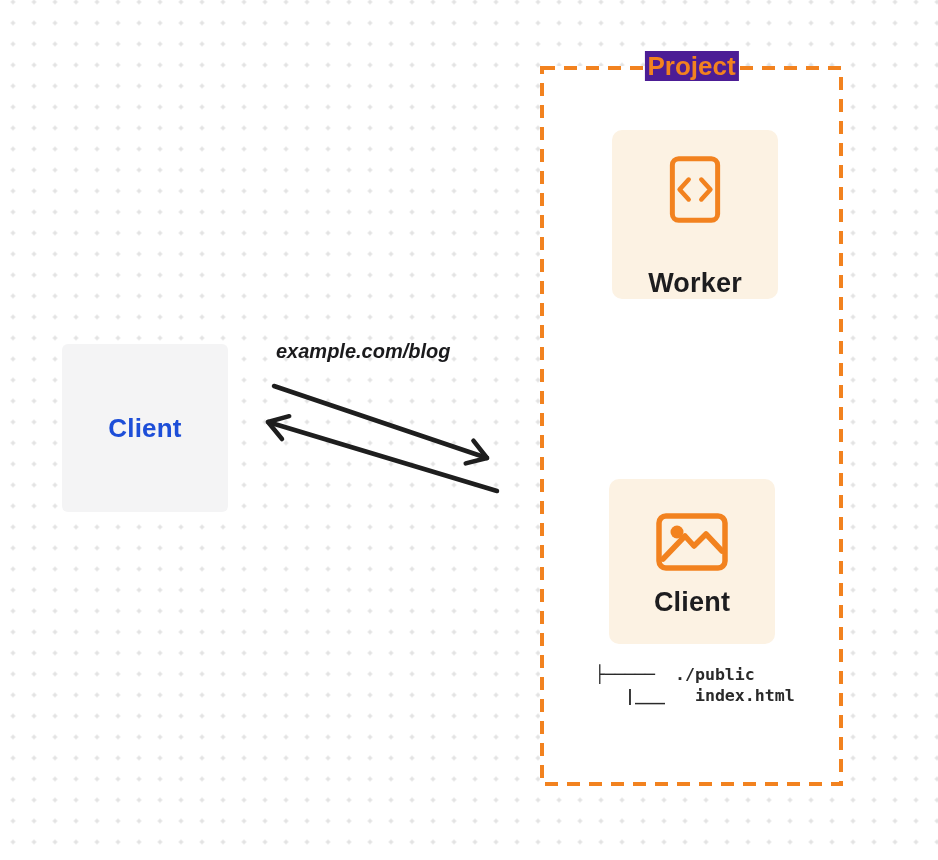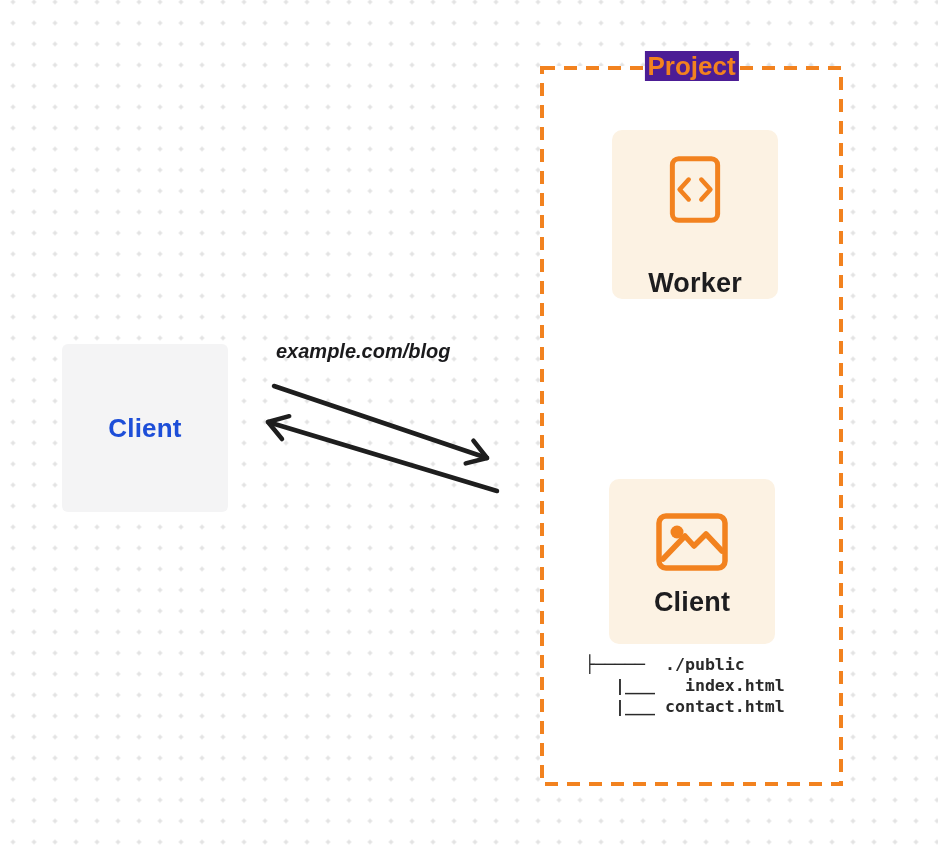--- a/index.html
+++ b/index.html
@@ -117,21 +117,21 @@
     letter-spacing: 0.2px;
   }
   .card-worker .card-label { margin-top: 17px; }
   .card-assets .card-label { margin-top: 16px; }
 
   
   .file-tree {
     position: absolute;
     left: 43px;
     top: 586px;
-    margin: 2px;
+    margin: 12px;
     font-family: "DejaVu Sans Mono", monospace;
     font-size: 16.6px;
     font-weight: bold;
     line-height: 21px;
     color: #2a2a2a;
   }
   .tree-line { white-space: pre; }
 </style>
 </head>
 <body>
@@ -178,17 +178,16 @@
         <rect x="3" y="3" width="66" height="52" rx="7" fill="none" stroke="#f2821f" stroke-width="5.5"></rect>
         <circle cx="21" cy="19" r="6.5" fill="#f2821f"></circle>
         <polyline points="7,46 29,23 38,33 50,21 66,38" fill="none" stroke="#f2821f" stroke-width="5.5" stroke-linecap="round" stroke-linejoin="round"></polyline>
       </svg>
       <div class="card-label">Client</div>
     </div>
 
     <div class="file-tree">
       <div class="tree-line">├─────  ./public</div>
       <div class="tree-line">   |___   index.html</div>
-      <div class="tree-line">   |___ contact.html</div>
     </div>
   </div>
 
 </div>
 
 </body></html>

